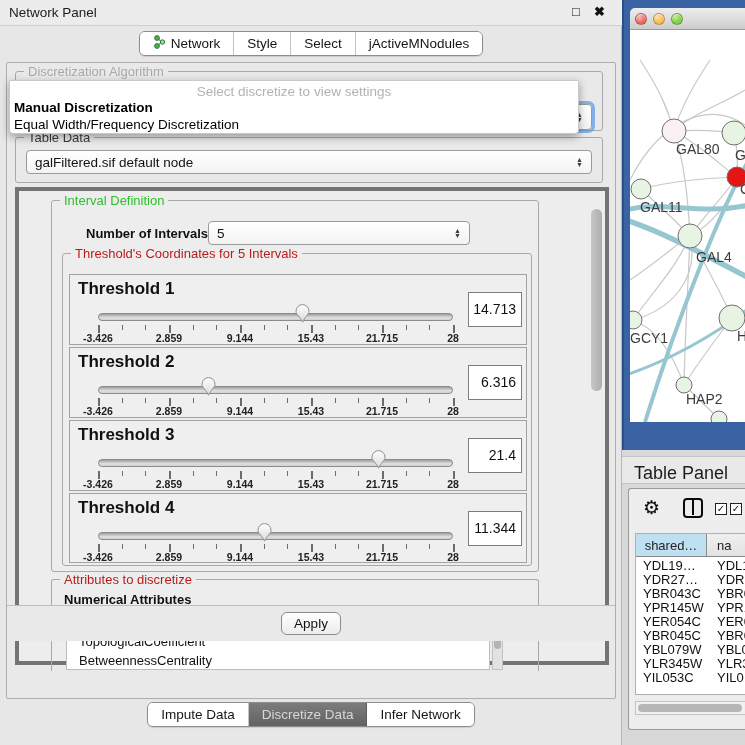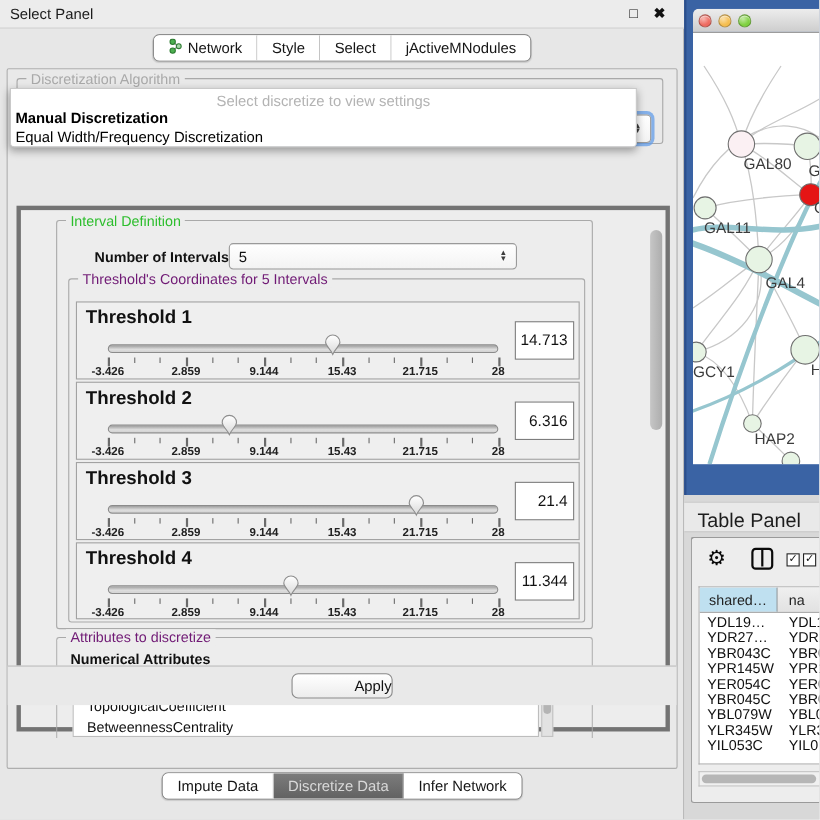--- a/index.html
+++ b/index.html
@@ -24,21 +24,21 @@
   .seg-item:last-child { border-right:none; }
   .seg-item.sel { background:linear-gradient(#7c7c7c,#626262); color:#d8d8d8; border-right:1px solid #5a5a5a; }
 
   
   #settings-panel { position:absolute; left:6px; top:62px; width:610px; height:637px; border:1px solid #aeaeae; background:#e9e9e9; border-radius:2px; }
 
   .groupbox { position:absolute; border:1px solid #a9a9a9; border-radius:3px; }
   .group-title { position:absolute; top:-8px; left:8px; background:#e9e9e9; padding:0 4px; font-size:13px; white-space:nowrap; }
   .t-gray { color:#a9a9a9; }
   .t-green { color:#2dbe2d; }
-  .t-blue { color:#701a75; }
+  .t-blue { color:#b91c1c; }
 
   .combo { display:flex; align-items:center; border:1px solid #9a9a9a; border-radius:4px; background:linear-gradient(#ffffff,#f3f3f3); height:24px; padding:0 8px; font-size:13.5px; color:#111; cursor:default; }
   .combo .stepper { margin-left:auto; display:flex; flex-direction:column; font-size:7px; line-height:5.5px; color:#3c3c3c; padding-left:6px; }
   .combo.focused { box-shadow:0 0 0 3px rgba(98,156,232,.75); }
 
   
   #algorithm-group { left:8px; top:8px; width:588px; height:60px; }
   #algorithm-combo { position:absolute; left:10px; top:32px; width:566px; height:26px; }
   #algo-popup { position:absolute; left:2px; top:17px; width:570px; height:54px; background:#fff; border:1px solid #c9c9c9; border-radius:0 0 4px 4px; box-shadow:0 3px 8px rgba(0,0,0,.35); z-index:40; }
   #algo-popup .prompt { text-align:center; color:#b3b3b3; font-size:13.5px; padding-top:3px; height:18px; }
@@ -70,21 +70,21 @@
   .th-value { position:absolute; right:4px; top:17px; width:54px; height:35px; background:#fff; border:1px solid #7d7d7d; font-size:14px; color:#111; text-align:right; padding:8px 5px 0 0; }
 
   #attributes-group { left:32px; top:388px; width:488px; height:92px; border:1px solid #a9a9a9; border-top-left-radius:3px; border-top-right-radius:3px; position:absolute; border-bottom:none; }
   #num-attr-label { position:absolute; left:12px; top:12px; font-size:13px; font-weight:bold; color:#111; }
   #attr-list { position:absolute; left:14px; top:32px; width:424px; height:58px; background:#fff; border:1px solid #bdbdbd; overflow:hidden; list-style:none; }
   #attr-list li { font-size:13px; color:#111; padding:2px 0 2px 12px; height:19px; }
   #attr-scrollbar { position:absolute; left:440px; top:32px; width:11px; height:58px; background:#e2e2e2; border:1px solid #c2c2c2; }
   #attr-scrollbar .thumb-v { position:absolute; left:1px; top:2px; width:7px; height:34px; background:#b4b4b4; border-radius:4px; }
 
   #footer-row { position:absolute; left:0px; top:542px; width:608px; height:36px; border-top:1px solid #bdbdbd; background:#e9e9e9; text-align:center; }
-  #apply-button { margin-top:6px; height:23px; width:92px; border:1px solid #8c8c8c; border-radius:6px; background:linear-gradient(#ffffff,#ececec); font-size:13.5px; color:#111; font-family:"Liberation Sans",sans-serif;text-align:right; }
+  #apply-button { margin-top:6px; height:23px; width:60px; border:1px solid #8c8c8c; border-radius:6px; background:linear-gradient(#ffffff,#ececec); font-size:13.5px; color:#111; font-family:"Liberation Sans",sans-serif; }
 
   
   #net-frame { position:absolute; left:622px; top:0; width:123px; height:450px; background:#3a63a4; box-shadow:inset 2px 0 0 #2c4f8c; }
   #net-titlebar { position:absolute; left:8px; top:8px; width:115px; height:22px; background:linear-gradient(#ededed,#cdcdcd); border-bottom:1px solid #9c9c9c; border-top-left-radius:5px; }
   .light { position:absolute; top:5px; width:12px; height:12px; border-radius:50%; border:1px solid rgba(0,0,0,.25); box-shadow:inset 0 1px 1px rgba(255,255,255,.6); }
   #net-canvas { position:absolute; left:8px; top:30px; width:115px; height:392px; background:#fff; overflow:hidden; }
 
   #right-lower { position:absolute; left:622px; top:450px; width:123px; height:295px; background:#d8d8d8; }
   #tp-header { position:absolute; left:0; top:6px; width:123px; height:28px; background:#e9e9e9; border-top:1px solid #c6c6c6; border-bottom:1px solid #c2c2c2; }
   #tp-title { position:absolute; left:12px; top:6px; font-size:18px; color:#1c1c1c; }
@@ -110,21 +110,21 @@
   #h-scrollbar .thumb-h { position:absolute; left:2px; top:2px; width:104px; height:8px; background:#b6b6b6; border-radius:5px; }
 </style>
 </head>
 <body>
 
 <div id="root">
 
   <section id="control-panel">
 
     <div id="cp-titlebar">
-      <span id="cp-title">Select Panel</span>
+      <span id="cp-title">Network Panel</span>
       <span id="float-icon" class="tb-icon">□</span>
       <span id="close-icon" class="tb-icon">✖</span>
     </div>
 
     <div id="top-tabs" class="seg-bar"><div class="seg">
           <div class="seg-item">
             <span><svg width="13" height="14" viewBox="0 0 13 14">
                 <line x1="4" y1="3" x2="9" y2="7" stroke="#8a8a8a" stroke-width="1.2"></line>
                 <line x1="4" y1="11" x2="9" y2="7" stroke="#8a8a8a" stroke-width="1.2"></line>
                 <circle cx="4" cy="3" r="2.4" fill="#4caf50" stroke="#2e7d32"></circle>
@@ -155,20 +155,30 @@
             </span>
         </div>
       </div>
 
       <div id="algo-popup">
         <div class="prompt">Select discretize to view settings</div>
         <div class="pop-item bold">Manual Discretization</div>
         <div class="pop-item">Equal Width/Frequency Discretization</div>
       </div>
 
+      <div id="table-data-group" class="groupbox">
+        <span class="group-title" style="color:#3c3c3c;">Table Data</span>
+        <div id="table-data-combo" class="combo">
+          <span>galFiltered.sif default node</span>
+          <span class="stepper">
+              <span>▲</span>
+              <span>▼</span>
+            </span>
+        </div>
+      </div>
 
       <div id="scroll-area">
 
         <div id="interval-group">
           <span class="group-title t-green">Interval Definition</span>
           <span id="noi-label">Number of Intervals</span>
           <div id="noi-combo" class="combo">
             <span>5</span>
             <span class="stepper">
                 <span>▲</span>

